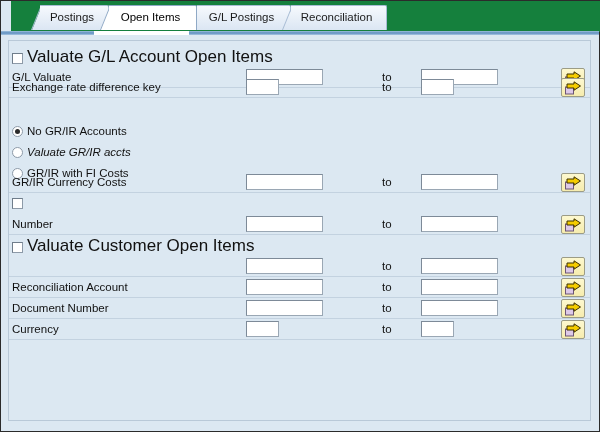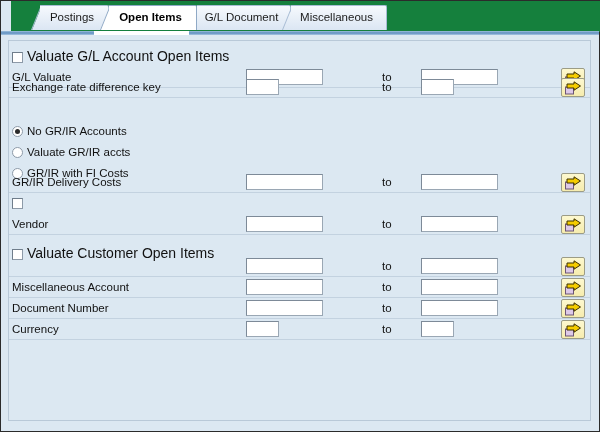--- a/index.html
+++ b/index.html
@@ -52,21 +52,21 @@
     position:absolute;left:0;right:0;top:0;height:24px;
     line-height:24px;text-align:center;
     padding-left:8px;padding-right:4px;
     box-sizing:border-box;
   }
   .tab.active .slant,.tab.active .body{
     background:#ffffff;
     border-color:#8fa9c6;
   }
   .tab.active{z-index:5;}
-  .tab.active .lbl{font-weight:bold;color:#000;}
+  .tab.active .lbl{font-weight:normal;color:#000;}
 
   .tabbar-line{
     position:absolute;left:0;top:30px;width:598px;height:4px;
     background:linear-gradient(to bottom,#9fc0de,#5f8fbf 50%,#a9c8e4);
   }
   .tabbar-line.seg-under-active{
     position:absolute;left:92px;top:30px;width:97px;height:4px;
     background:#ffffff;
   }
 
@@ -141,21 +141,21 @@
   .cbox{
     display:inline-block;vertical-align:-2px;
     width:11px;height:11px;
     box-sizing:border-box;
     background:#ffffff;
     border:1px solid #8d9aa8;
     border-top-color:#6f7d8b;
     border-left-color:#6f7d8b;
     margin-right:4px;
   }
-  .cb-lbl{font-size:14px;color:#111111;}
+  .cb-lbl{font-size:17px;color:#111111;}
 
   
   .rb-wrap{
     position:absolute;left:3px;top:12px;height:21px;line-height:21px;
     white-space:nowrap;
   }
   .rbox{
     display:inline-block;vertical-align:-2px;position:relative;
     width:11px;height:11px;
     box-sizing:border-box;
@@ -183,26 +183,26 @@
           <div class="lbl">Postings</div>
         </div>
         <div class="tab active" style="left: 89px; width: 97px;">
           <div class="slant"></div>
           <div class="body"></div>
           <div class="lbl">Open Items</div>
         </div>
         <div class="tab" style="left: 177px; width: 103px;">
           <div class="slant"></div>
           <div class="body"></div>
-          <div class="lbl">G/L Document</div>
+          <div class="lbl">G/L Postings</div>
         </div>
         <div class="tab" style="left: 271px; width: 105px;">
           <div class="slant"></div>
           <div class="body"></div>
-          <div class="lbl">Miscellaneous</div>
+          <div class="lbl">Reconciliation</div>
         </div>
       </div>
   </div>
   <div class="tabbar-line"></div>
   <div class="tabbar-line seg-under-active" id="active-tab-notch" style="left: 93px; width: 95px;"></div>
 
   <div class="panel">
     <div class="panel-frame"></div>
     <div id="rows-host">
         <div class="row" style="top: 11px;">
@@ -226,67 +226,67 @@
           <div class="to-lbl">to</div>
           <input type="text" class="fld b narrow" value="" style="">
           <button class="arrow-btn"><span><svg width="18" height="15" viewBox="0 0 18 15">
                 <rect x="1.5" y="6" width="8" height="7" fill="#ddc9e8" stroke="#6b5575" stroke-width="1"></rect>
                 <path d="M3,3 L10,3 L10,0.8 L16.5,5 L10,9.2 L10,7 L3,7 Z" fill="#f5cc00" stroke="#3d3000" stroke-width="1" stroke-linejoin="round"></path>
               </svg></span></button>
         </div>
         <div class="row" style="top: 74px;">
           <label class="rb-wrap"><span class="rbox on"></span><span class="rb-lbl">No GR/IR Accounts</span></label>
         </div>
-        <div class="row" style="top: 95px;">
+        <div class="row" style="top: 95px; font-style: italic;">
           <label class="rb-wrap"><span class="rbox"></span><span class="rb-lbl">Valuate GR/IR accts</span></label>
         </div>
         <div class="row" style="top: 116px;">
           <label class="rb-wrap"><span class="rbox"></span><span class="rb-lbl">GR/IR with FI Costs</span></label>
         </div>
         <div class="row" style="top: 137px;">
           <div class="underline"></div>
-          <div class="lbl-text">GR/IR Delivery Costs</div>
+          <div class="lbl-text">GR/IR Currency Costs</div>
           <input type="text" class="fld a wide" value="" style="">
           <div class="to-lbl">to</div>
           <input type="text" class="fld b wide" value="" style="">
           <button class="arrow-btn"><span><svg width="18" height="15" viewBox="0 0 18 15">
                 <rect x="1.5" y="6" width="8" height="7" fill="#ddc9e8" stroke="#6b5575" stroke-width="1"></rect>
                 <path d="M3,3 L10,3 L10,0.8 L16.5,5 L10,9.2 L10,7 L3,7 Z" fill="#f5cc00" stroke="#3d3000" stroke-width="1" stroke-linejoin="round"></path>
               </svg></span></button>
         </div>
         <div class="row" style="top: 158px;">
           <label class="cb-wrap"><span class="cbox"></span></label>
         </div>
         <div class="row" style="top: 179px;">
           <div class="underline"></div>
-          <div class="lbl-text">Vendor</div>
-          <input type="text" class="fld a wide" value="" style="">
-          <div class="to-lbl">to</div>
-          <input type="text" class="fld b wide" value="" style="">
-          <button class="arrow-btn"><span><svg width="18" height="15" viewBox="0 0 18 15">
-                <rect x="1.5" y="6" width="8" height="7" fill="#ddc9e8" stroke="#6b5575" stroke-width="1"></rect>
-                <path d="M3,3 L10,3 L10,0.8 L16.5,5 L10,9.2 L10,7 L3,7 Z" fill="#f5cc00" stroke="#3d3000" stroke-width="1" stroke-linejoin="round"></path>
-              </svg></span></button>
-        </div>
-        <div class="row" style="top: 208px;">
+          <div class="lbl-text">Number</div>
+          <input type="text" class="fld a wide" value="" style="">
+          <div class="to-lbl">to</div>
+          <input type="text" class="fld b wide" value="" style="">
+          <button class="arrow-btn"><span><svg width="18" height="15" viewBox="0 0 18 15">
+                <rect x="1.5" y="6" width="8" height="7" fill="#ddc9e8" stroke="#6b5575" stroke-width="1"></rect>
+                <path d="M3,3 L10,3 L10,0.8 L16.5,5 L10,9.2 L10,7 L3,7 Z" fill="#f5cc00" stroke="#3d3000" stroke-width="1" stroke-linejoin="round"></path>
+              </svg></span></button>
+        </div>
+        <div class="row" style="top: 200px;">
           <label class="cb-wrap"><span class="cbox"></span><span class="cb-lbl">Valuate Customer Open Items</span></label>
         </div>
         <div class="row" style="top: 221px;">
           <div class="underline"></div>
           <input type="text" class="fld a wide" value="" style="">
           <div class="to-lbl">to</div>
           <input type="text" class="fld b wide" value="" style="">
           <button class="arrow-btn"><span><svg width="18" height="15" viewBox="0 0 18 15">
                 <rect x="1.5" y="6" width="8" height="7" fill="#ddc9e8" stroke="#6b5575" stroke-width="1"></rect>
                 <path d="M3,3 L10,3 L10,0.8 L16.5,5 L10,9.2 L10,7 L3,7 Z" fill="#f5cc00" stroke="#3d3000" stroke-width="1" stroke-linejoin="round"></path>
               </svg></span></button>
         </div>
         <div class="row" style="top: 242px;">
           <div class="underline"></div>
-          <div class="lbl-text">Miscellaneous Account</div>
+          <div class="lbl-text">Reconciliation Account</div>
           <input type="text" class="fld a wide" value="" style="">
           <div class="to-lbl">to</div>
           <input type="text" class="fld b wide" value="" style="">
           <button class="arrow-btn"><span><svg width="18" height="15" viewBox="0 0 18 15">
                 <rect x="1.5" y="6" width="8" height="7" fill="#ddc9e8" stroke="#6b5575" stroke-width="1"></rect>
                 <path d="M3,3 L10,3 L10,0.8 L16.5,5 L10,9.2 L10,7 L3,7 Z" fill="#f5cc00" stroke="#3d3000" stroke-width="1" stroke-linejoin="round"></path>
               </svg></span></button>
         </div>
         <div class="row" style="top: 263px;">
           <div class="underline"></div>

